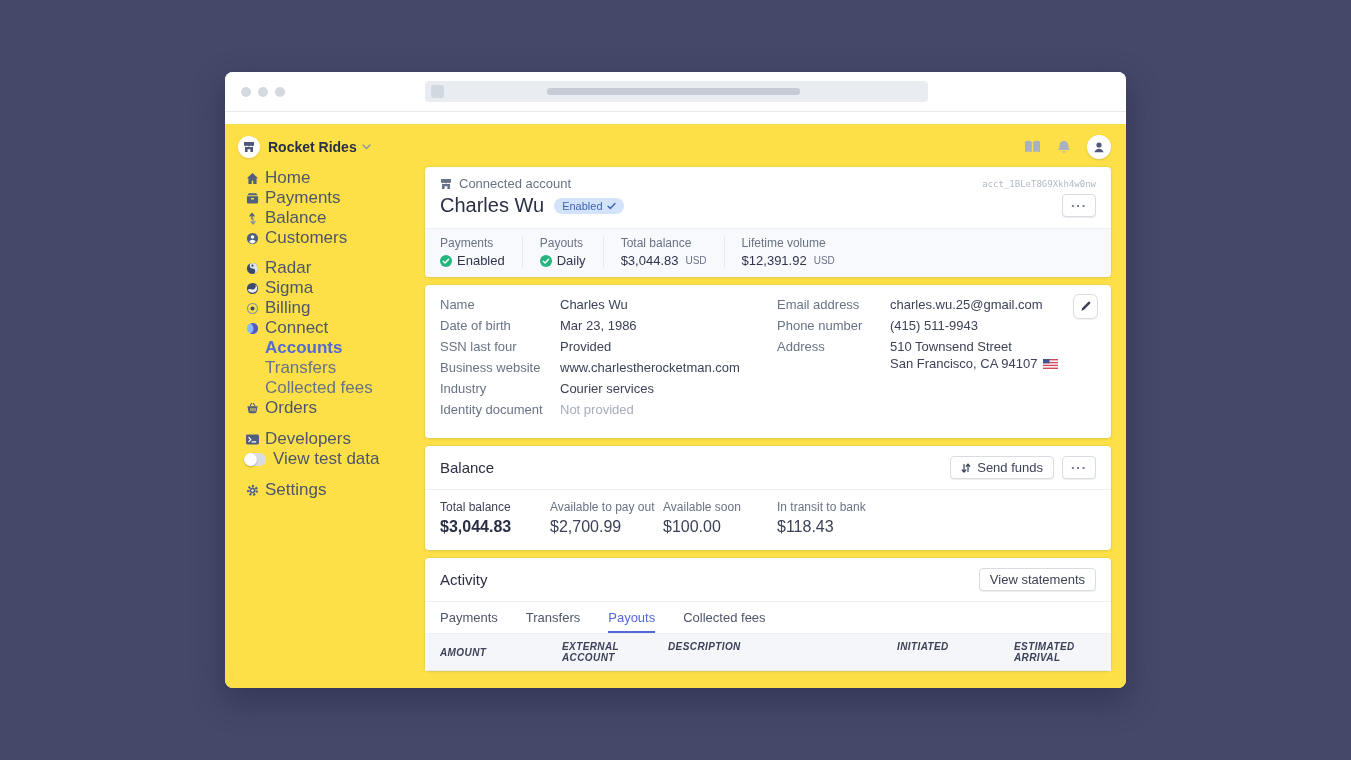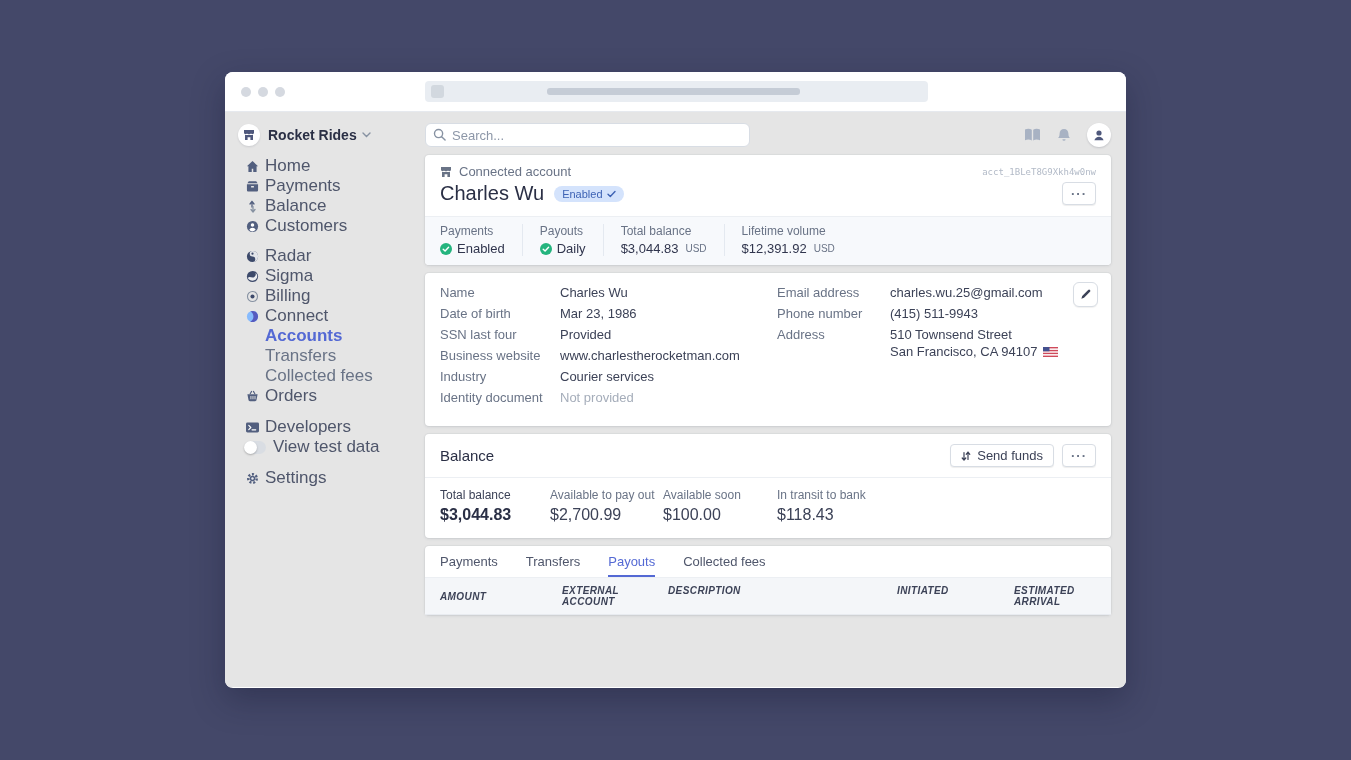--- a/index.html
+++ b/index.html
@@ -12,21 +12,21 @@
 
   
   .chrome { height:40px; background:#fff; position:relative; border-bottom:1px solid #e6e9ee; }
   .traffic { position:absolute; left:16px; top:15px; display:flex; gap:7px; }
   .traffic i { width:10px; height:10px; border-radius:50%; background:#d5d9e0; display:block; }
   .urlbar { position:absolute; left:200px; top:9px; width:503px; height:21px;
             background:#e9edf2; border-radius:4px; }
   .favicon { position:absolute; left:6px; top:4px; width:13px; height:13px; border-radius:3px; background:#d2d8df; }
   .urlghost { position:absolute; left:122px; top:7px; width:253px; height:7px; border-radius:3px; background:#c5ccd6; }
 
-  .app { display:flex; height:575px; background:#e5e5e5; }
+  .app { display:flex; height:575px; background:#fde047;margin-top:12px; }
 
   
   .sidebar { width:200px; flex:none; padding-top:11px; }
   .bizrow { display:flex; align-items:center; gap:5px; padding-left:13px; height:24px; cursor:pointer; }
   .bizavatar { width:22px; height:22px; border-radius:50%; background:#fff; display:flex; align-items:center; justify-content:center; box-shadow:0 1px 2px rgba(60,66,87,.15); }
   .bizname { font-size:14px; font-weight:700; color:#2a2f45; margin-left:3px; }
   .nav { list-style:none; margin-top:9px; padding-left:20px; }
   .nav li { display:flex; align-items:center; height:20px; font-size:17px; color:#4f566b; cursor:pointer; }
   .nav .ic { width:14px; margin-right:6px; display:flex; justify-content:center; align-items:center; }
   .nav li.sub { padding-left:20px; color:#697386; }
@@ -257,27 +257,20 @@
               </svg>
             </span>
           <span>Settings</span>
         </li>
       </ul>
     </div>
 
     <div class="main">
 
       <div class="topbar">
-        <span class="searchwrap">
-          <svg class="searchicon" width="13" height="13" viewBox="0 0 14 14">
-              <circle cx="6" cy="6" r="4.4" fill="none" stroke="#8792a2" stroke-width="1.5"></circle>
-              <path d="M9.3 9.3 13 13" stroke="#8792a2" stroke-width="1.5" stroke-linecap="round"></path>
-            </svg>
-          <input class="search" type="text" placeholder="Search..." style="">
-        </span>
         <span class="topright">
           <svg width="17" height="14" viewBox="0 0 17 14">
               <path fill="#a8b2c3" d="M1 1.6C3.2.4 5.8.4 7.8 1.8v10.6C5.8 11.2 3.2 11.2 1 12.2V1.6zM16 1.6C13.8.4 11.2.4 9.2 1.8v10.6c2-1.2 4.6-1.2 6.8-.2V1.6z"></path>
             </svg>
           <svg width="14" height="15" viewBox="0 0 14 15">
               <path fill="#a8b2c3" d="M7 1c2.6 0 4.4 1.9 4.4 4.5 0 2.8.8 3.8 1.6 4.5H1c.8-.7 1.6-1.7 1.6-4.5C2.6 2.9 4.4 1 7 1zM5.4 11.2h3.2A1.6 1.6 0 0 1 7 12.8a1.6 1.6 0 0 1-1.6-1.6z"></path>
             </svg>
           <span class="avatarbtn">
             <svg width="14" height="14" viewBox="0 0 14 14">
                 <circle cx="7" cy="5" r="2.6" fill="#4f587c"></circle>
@@ -442,20 +435,26 @@
             <div class="b-value">$100.00</div>
           </div>
           <div class="bcol">
             <div class="b-label">In transit to bank</div>
             <div class="b-value">$118.43</div>
           </div>
         </div>
       </div>
 
       <div class="card" style="margin-bottom:0;">
+        <div class="card-header">
+          <span class="card-title">Activity</span>
+          <button class="btn">
+              <span>View statements</span>
+            </button>
+        </div>
         <div class="tabs">
           <span class="tab">Payments</span>
           <span class="tab">Transfers</span>
           <span class="tab active">Payouts</span>
           <span class="tab">Collected fees</span>
         </div>
         <div class="thead">
           <span class="tc c1">AMOUNT</span>
           <span class="tc c2">EXTERNAL ACCOUNT</span>
           <span class="tc c3">DESCRIPTION</span>

